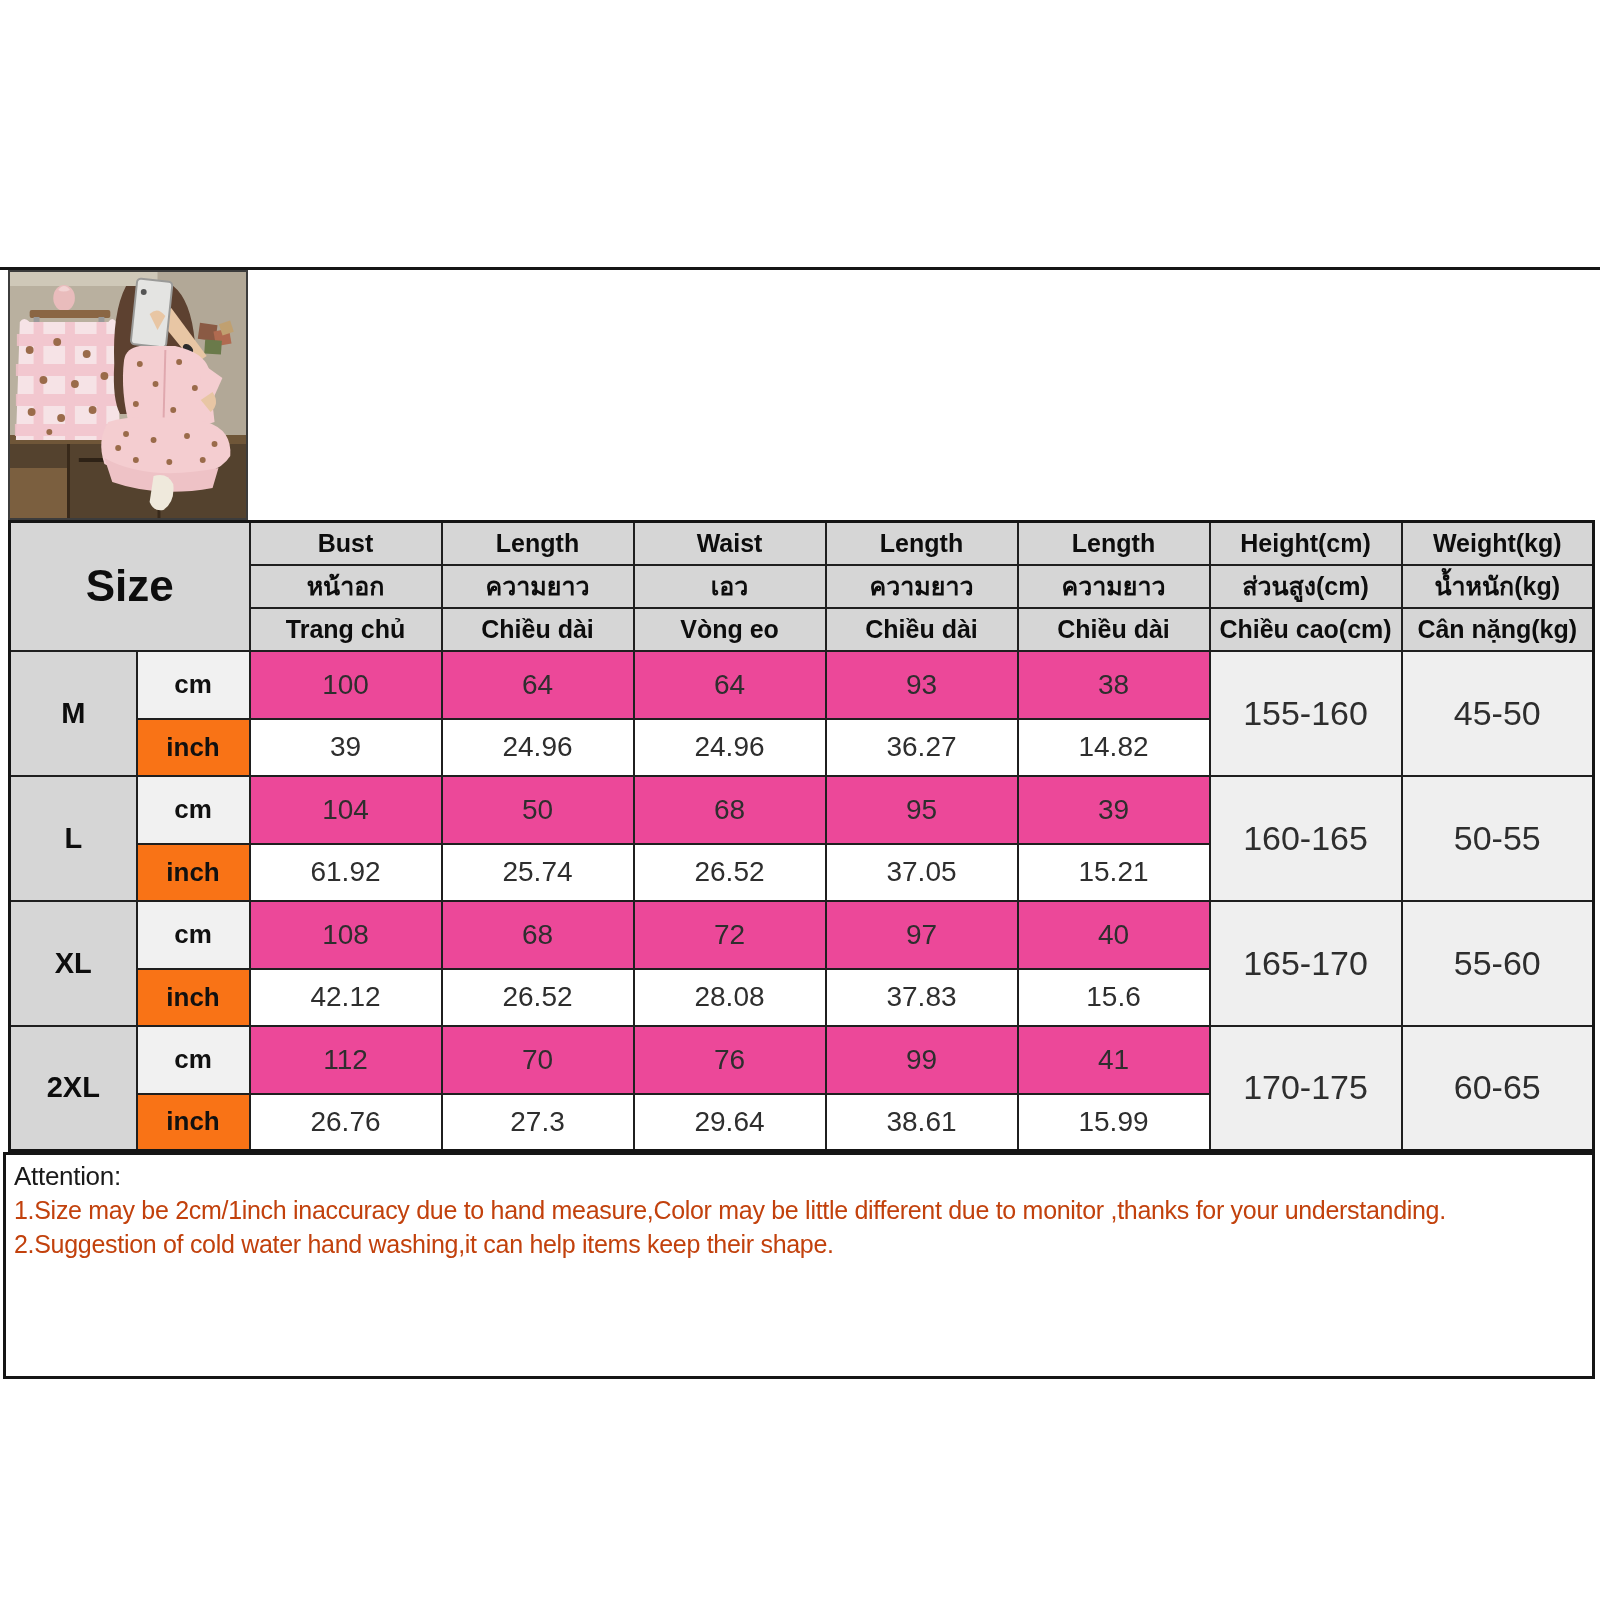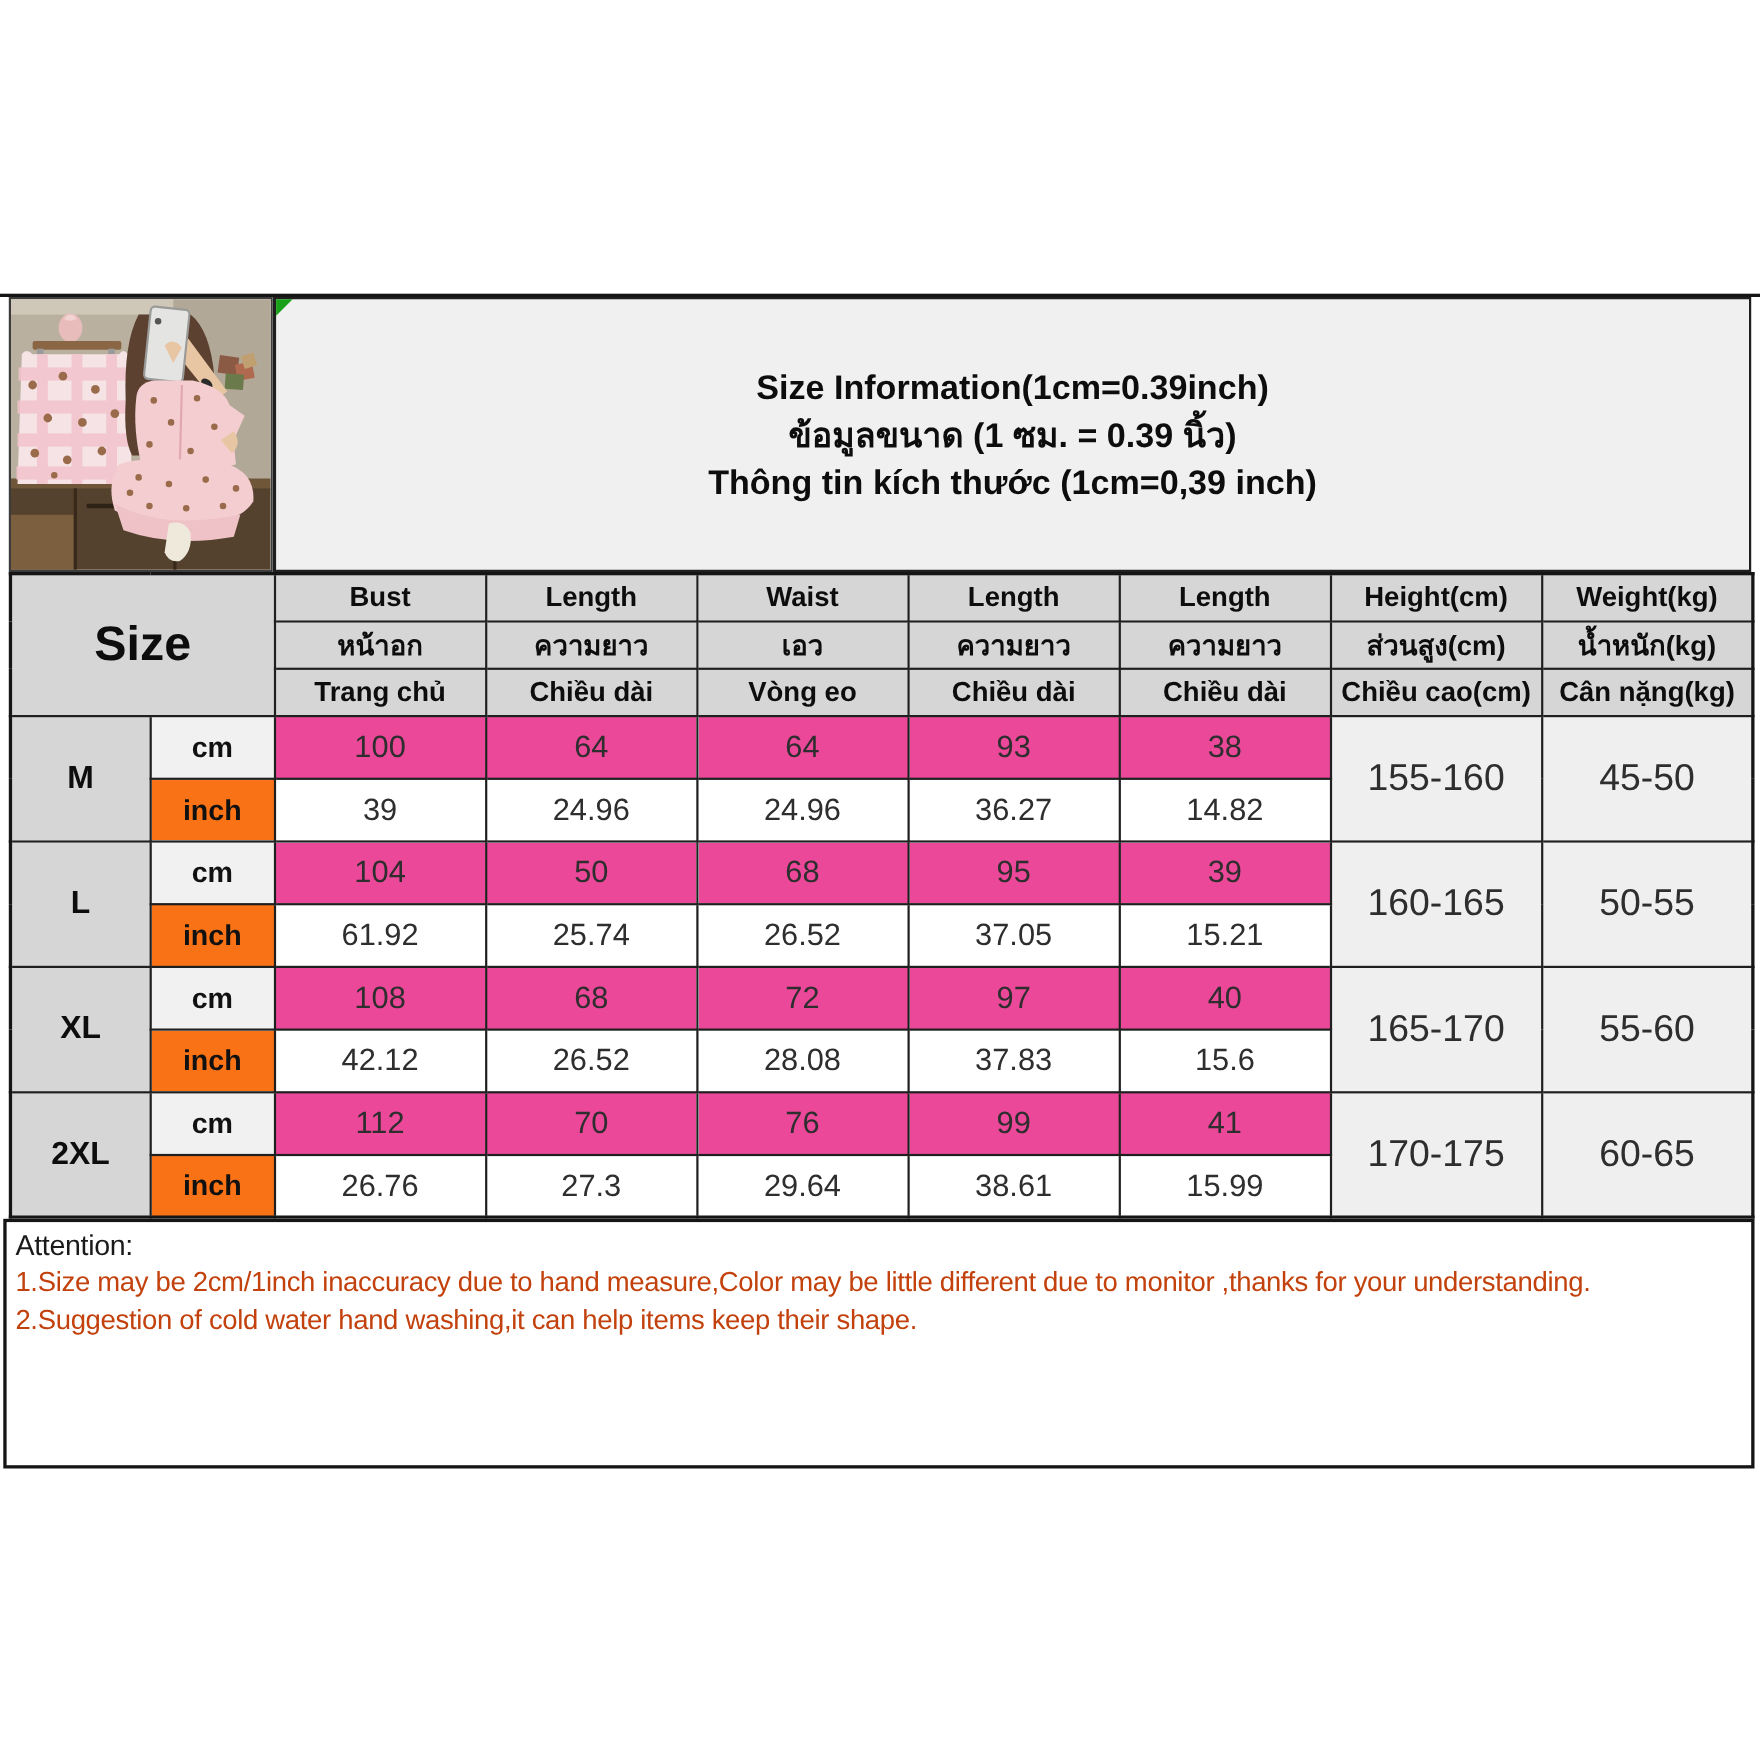--- a/index.html
+++ b/index.html
@@ -32,21 +32,21 @@
     margin-left:8px; width:1584px; border-collapse:collapse;
     border:3px solid #151515; table-layout:fixed;
   }
   table.size-table td {
     border:2px solid #1f1f1f; text-align:center; vertical-align:middle;
     overflow:hidden; white-space:nowrap;
   }
   td.hdr  { background:#d6d6d6; font-weight:bold; font-size:25px; height:43px; color:#0d0d0d; }
   td.size-big { background:#d6d6d6; font-weight:bold; font-size:44px; color:#0d0d0d; }
   td.size-lab { background:#d6d6d6; font-weight:bold; font-size:29px; color:#0d0d0d; }
-  td.unit-cm   { background:#f1f1f1; font-weight:bold; font-size:26px; height:57px; }
+  td.unit-cm   { background:#f1f1f1; font-weight:bold; font-size:26px; height:68px; }
   td.unit-inch { background:#f97316; font-weight:bold; font-size:26px; height:57px; }
   td.val-cm   { background:#ec4899; font-size:28px; color:#2e2e2e; }
   td.val-inch { background:#ffffff; font-size:28px; color:#2e2e2e; }
   td.range { background:#efefef; font-size:34px; color:#2e2e2e;margin-top:48px; }
 
   
   .attention {
     margin-left:3px; width:1592px; height:227px;
     border:3px solid #151515; background:#ffffff;
     padding:4px 8px; letter-spacing:-0.3px;
@@ -142,26 +142,20 @@
               <circle cx="128" cy="188" r="3"></circle>
               <circle cx="162" cy="190" r="3"></circle>
             <circle cx="196" cy="188" r="3"></circle>
               <circle cx="110" cy="176" r="3"></circle>
           </g>
 
           <path d="M146 204 Q160 200 166 212 Q168 230 156 238 Q146 240 142 230 Z" fill="#efe9dc"></path>
         </svg>
       </div>
 
-      <div class="title-cell">
-        <div class="green-flag"></div>
-        <div class="title-line">Size Information(1cm=0.39inch)</div>
-        <div class="title-line">ข้อมูลขนาด (1 ซม. = 0.39 นิ้ว)</div>
-        <div class="title-line">Thông tin kích thước (1cm=0,39 inch)</div>
-      </div>
     </div>
 
     <table class="size-table">
       <colgroup>
         <col style="width:127px">
           <col style="width:113px">
         <col style="width:192px">
           <col style="width:192px">
           <col style="width:192px">
         <col style="width:192px">

